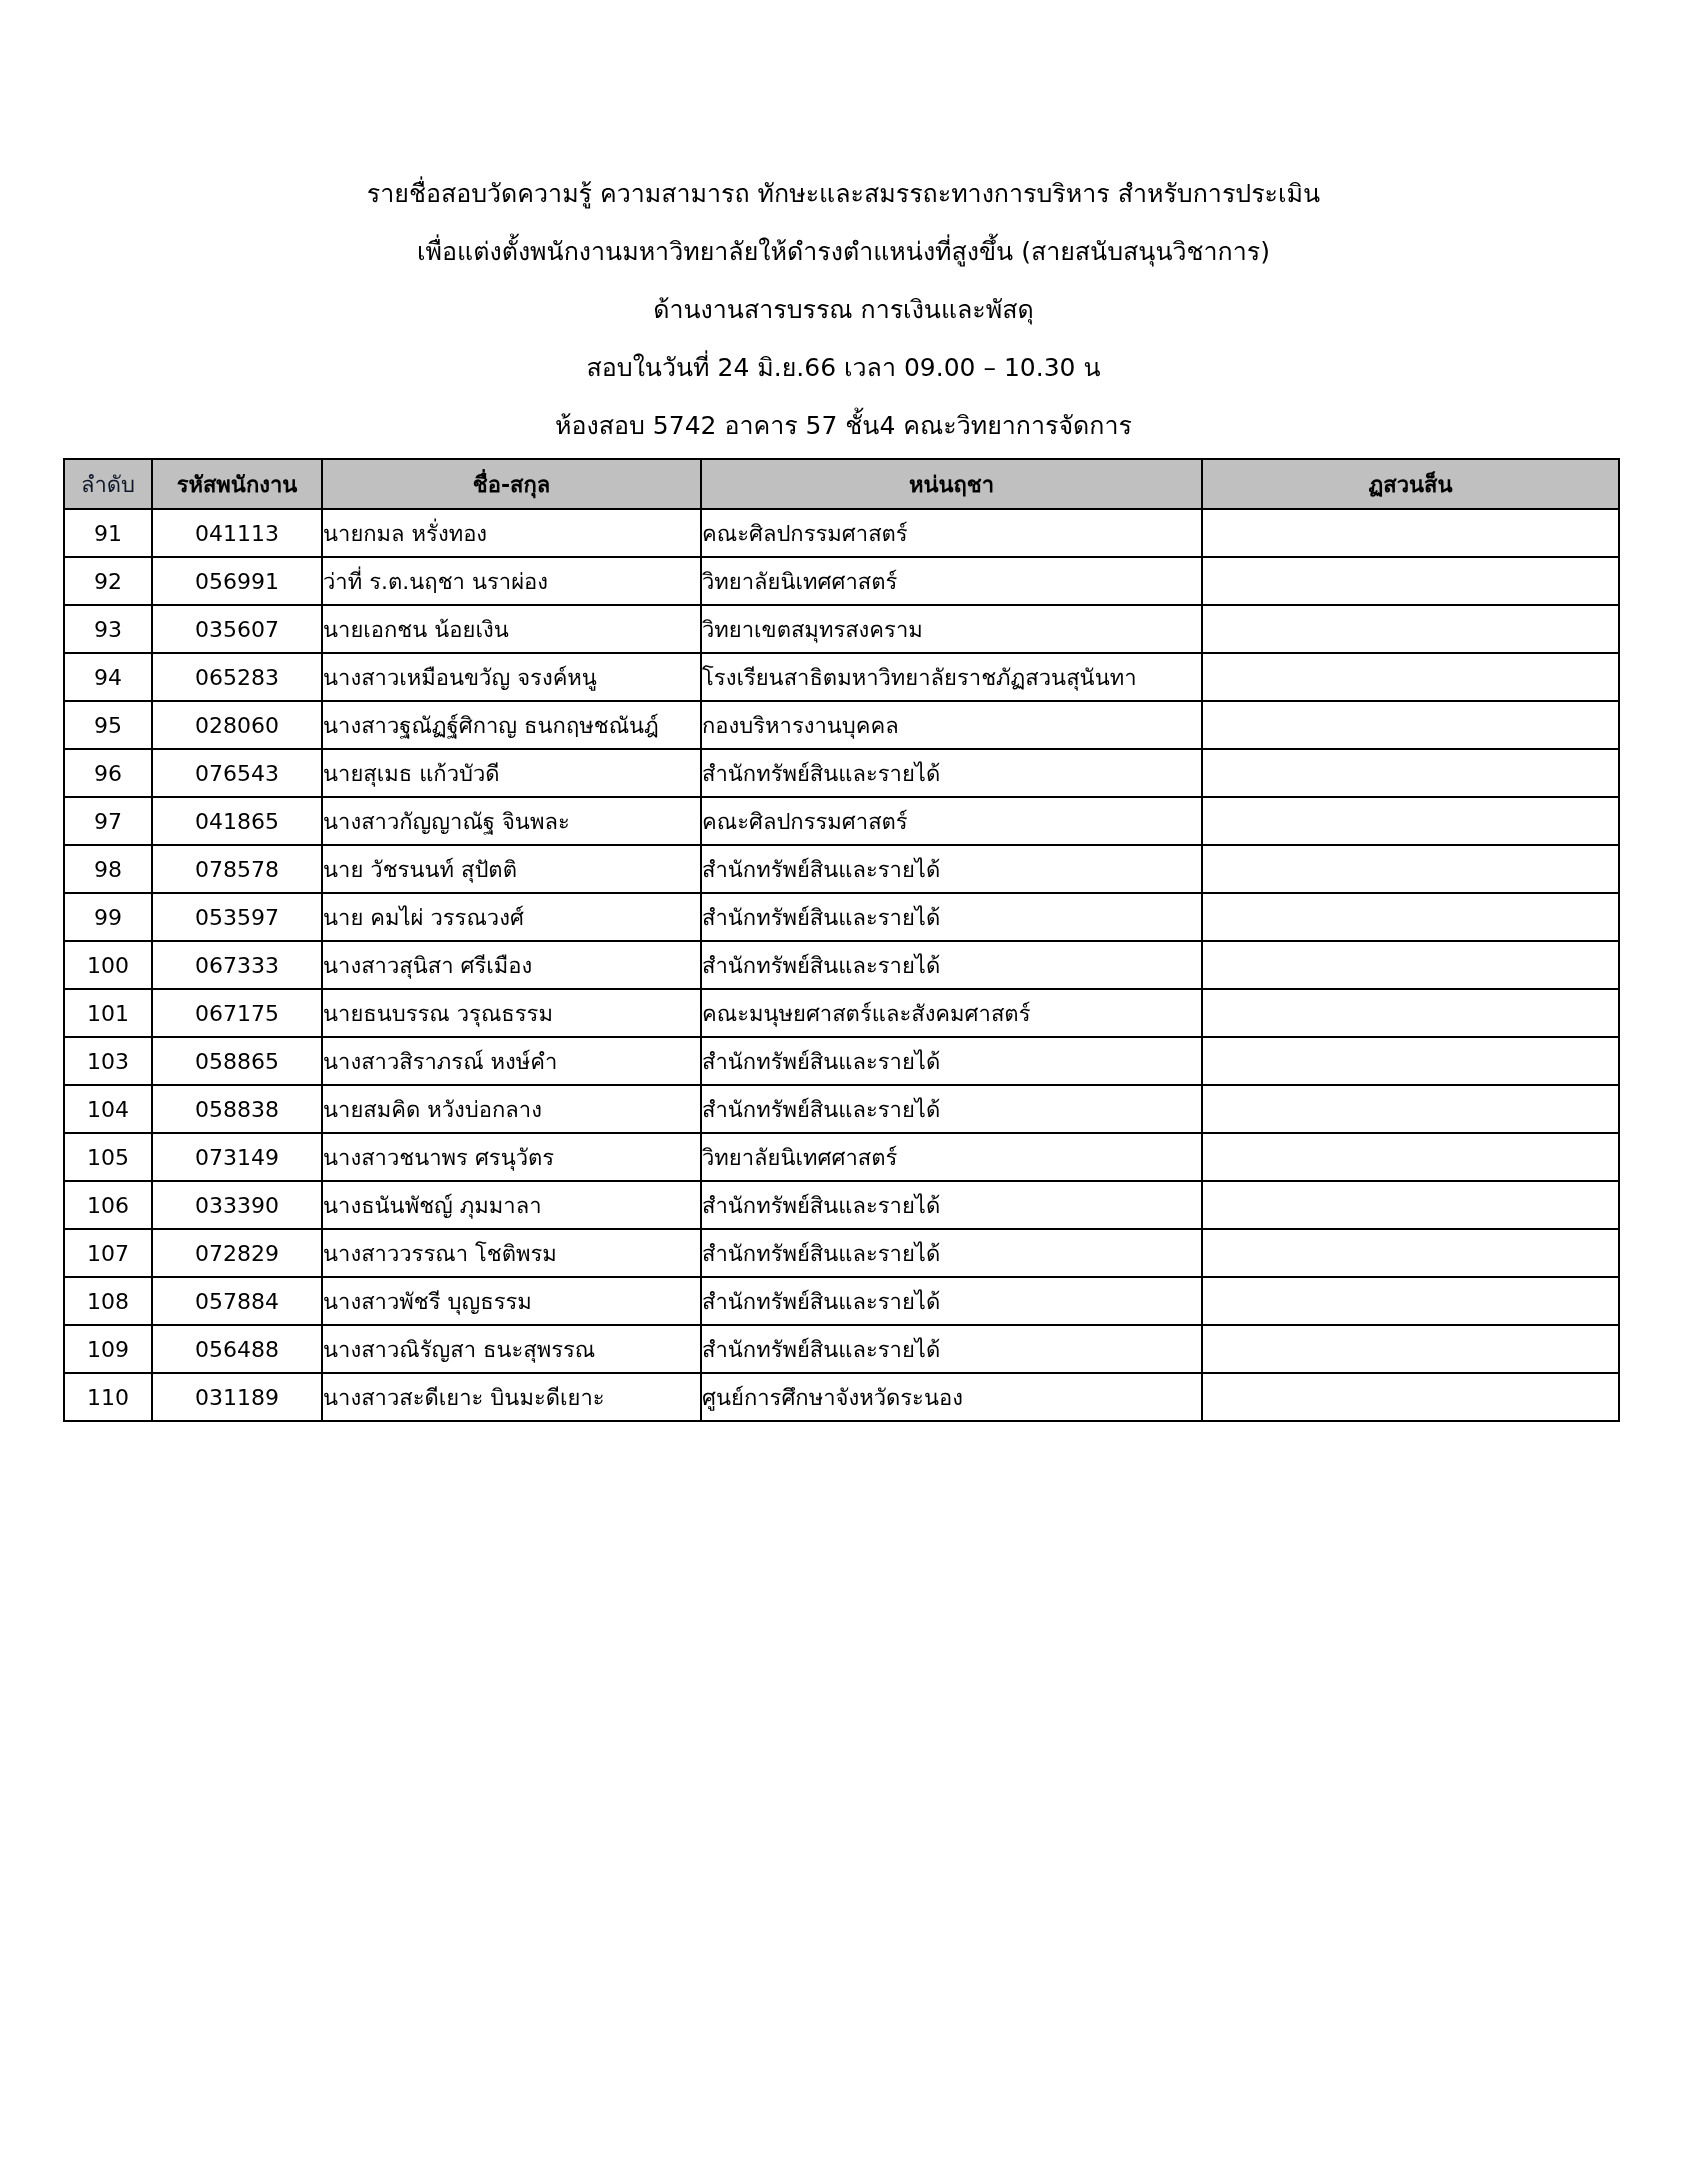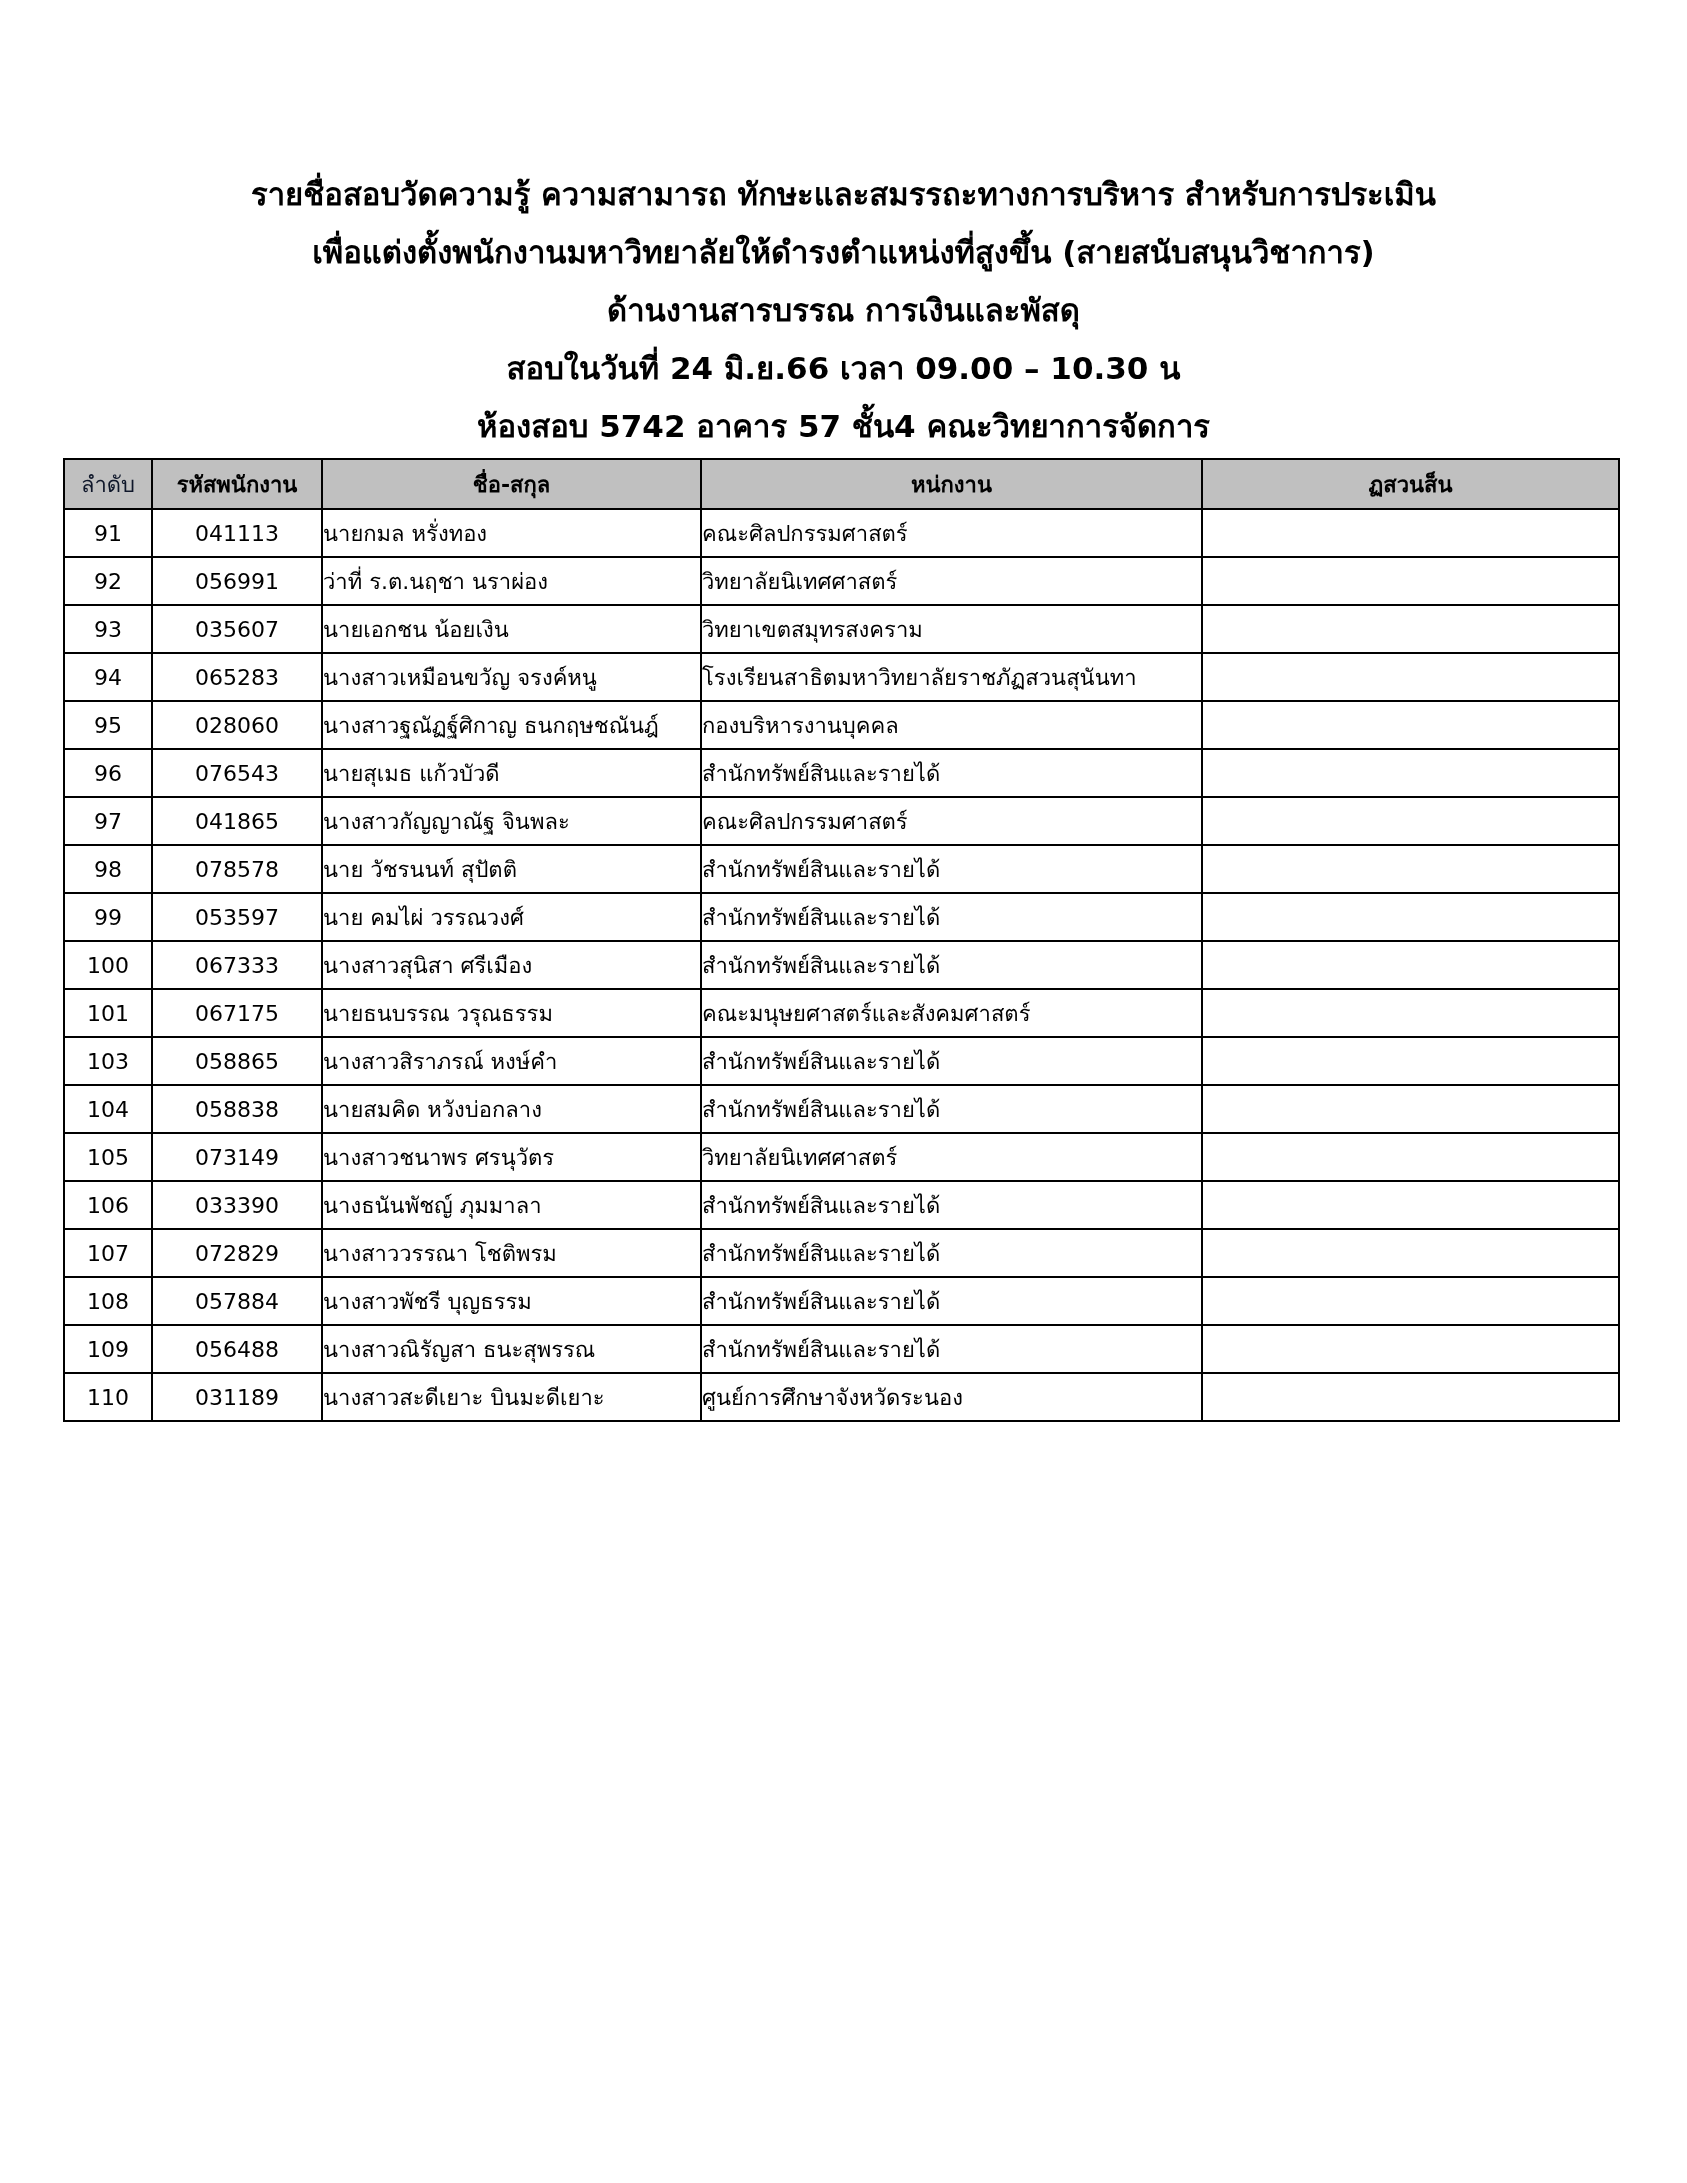--- a/index.html
+++ b/index.html
@@ -16,22 +16,22 @@
       overflow: hidden;
     }
     .header-block {
       position: absolute;
       left: 0;
       top: 165px;
       width: 1687px;
       text-align: center;
     }
     .title-line {
-      font-weight: bold;
-      font-size: 31px;
+      font-weight: normal;
+      font-size: 25px;
       height: 58px;
       line-height: 58px;
       white-space: nowrap;
     }
     table.roster {
       position: absolute;
       left: 63px;
       top: 458px;
       width: 1555px;
       border-collapse: collapse;
@@ -80,21 +80,21 @@
       <col class="w-code">
       <col class="w-name">
       <col class="w-unit">
       <col class="w-sign">
   </colgroup>
   <thead>
     <tr>
       <th class="col-idx">ลำดับ</th>
       <th>รหัสพนักงาน</th>
       <th>ชื่อ-สกุล</th>
-      <th>หน่กงาน</th>
+      <th>หน่นฤชา</th>
       <th>ฏสวนส็น</th>
     </tr>
   </thead>
   <tbody id="roster-body">
       <tr>
         <td class="c-center">91</td>
         <td class="c-center">041113</td>
         <td class="c-left">นายกมล หรั่งทอง</td>
         <td class="c-left">คณะศิลปกรรมศาสตร์</td>
         <td class="c-left"></td>

